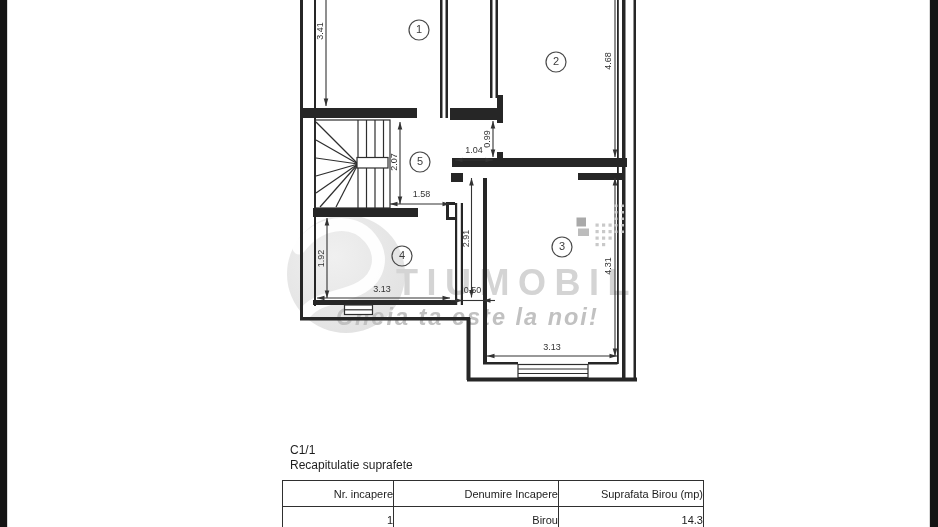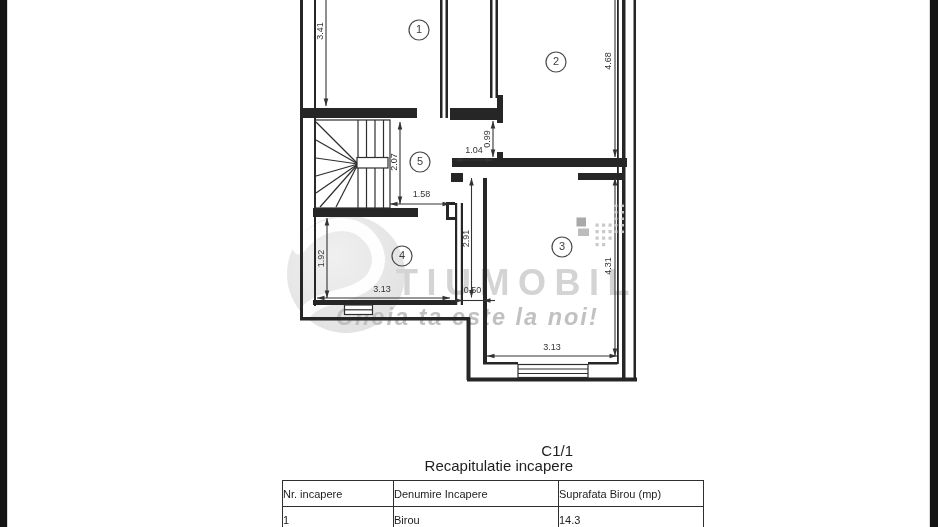--- a/index.html
+++ b/index.html
@@ -13,25 +13,25 @@
   .wm-circle{position:absolute;left:287px;top:215px;width:118px;height:118px;border-radius:50%;
              background:radial-gradient(circle at 40% 35%, #f0f0f0 0%, #e6e6e6 55%, #dedede 100%);}
   .wm-brand{position:absolute;left:396px;top:262px;font-size:36px;font-weight:800;
             letter-spacing:8.5px;color:#d4d4d4;white-space:nowrap;}
   .wm-slogan{position:absolute;left:336px;top:304px;font-size:23.5px;font-style:italic;font-weight:700;
              letter-spacing:2px;color:#c1c1c1;white-space:nowrap;}
 
   svg.plan{position:absolute;left:0;top:0;}
 
   
-  .plan-title{position:absolute;left:273px;top:443px;width:300px;text-align:right;
-              font-size:15px;line-height:15px;color:#1e1e1e;}
+  .plan-title{position:absolute;left:290px;top:443px;width:300px;text-align:left;
+              font-size:12px;line-height:15px;color:#1e1e1e;}
   .surface-table{position:absolute;left:282px;top:480px;border-collapse:collapse;table-layout:fixed;}
   .surface-table td,.surface-table th{border:1.6px solid #2f2f2f;font-size:11px;font-weight:normal;
-              color:#1d1d1d;text-align:left;padding:0;height:25px;background:transparent;}
+              color:#1d1d1d;text-align:right;padding:0;height:25px;background:transparent;}
 </style>
 </head>
 <body>
 
 <div class="screen">
 
   <div class="wm-circle"></div>
   <svg class="plan" width="938" height="527">
     <path d="M 299 248 C 318 222 352 216 370 238 C 384 255 380 276 362 287 C 344 298 320 296 306 312" fill="none" stroke="#ffffff" stroke-width="13" stroke-linecap="round" opacity="0.92"></path>
   </svg>
@@ -223,21 +223,21 @@
         <rect x="621" y="217.5" width="3" height="2.5"></rect>
       <rect x="614.5" y="224" width="3" height="2.5"></rect>
         <rect x="621" y="224" width="3" height="2.5"></rect>
       <rect x="614.5" y="230.5" width="3" height="2.5"></rect>
         <rect x="621" y="230.5" width="3" height="2.5"></rect>
     </g>
   </svg>
 
   <div class="plan-title">
     <div>C1/1</div>
-    <div>Recapitulatie incapere</div>
+    <div>Recapitulatie suprafete</div>
   </div>
 
   <table class="surface-table">
     <colgroup>
         <col style="width:111px">
         <col style="width:165px">
         <col style="width:145px">
       </colgroup>
     <thead>
         <tr id="recap-head">

